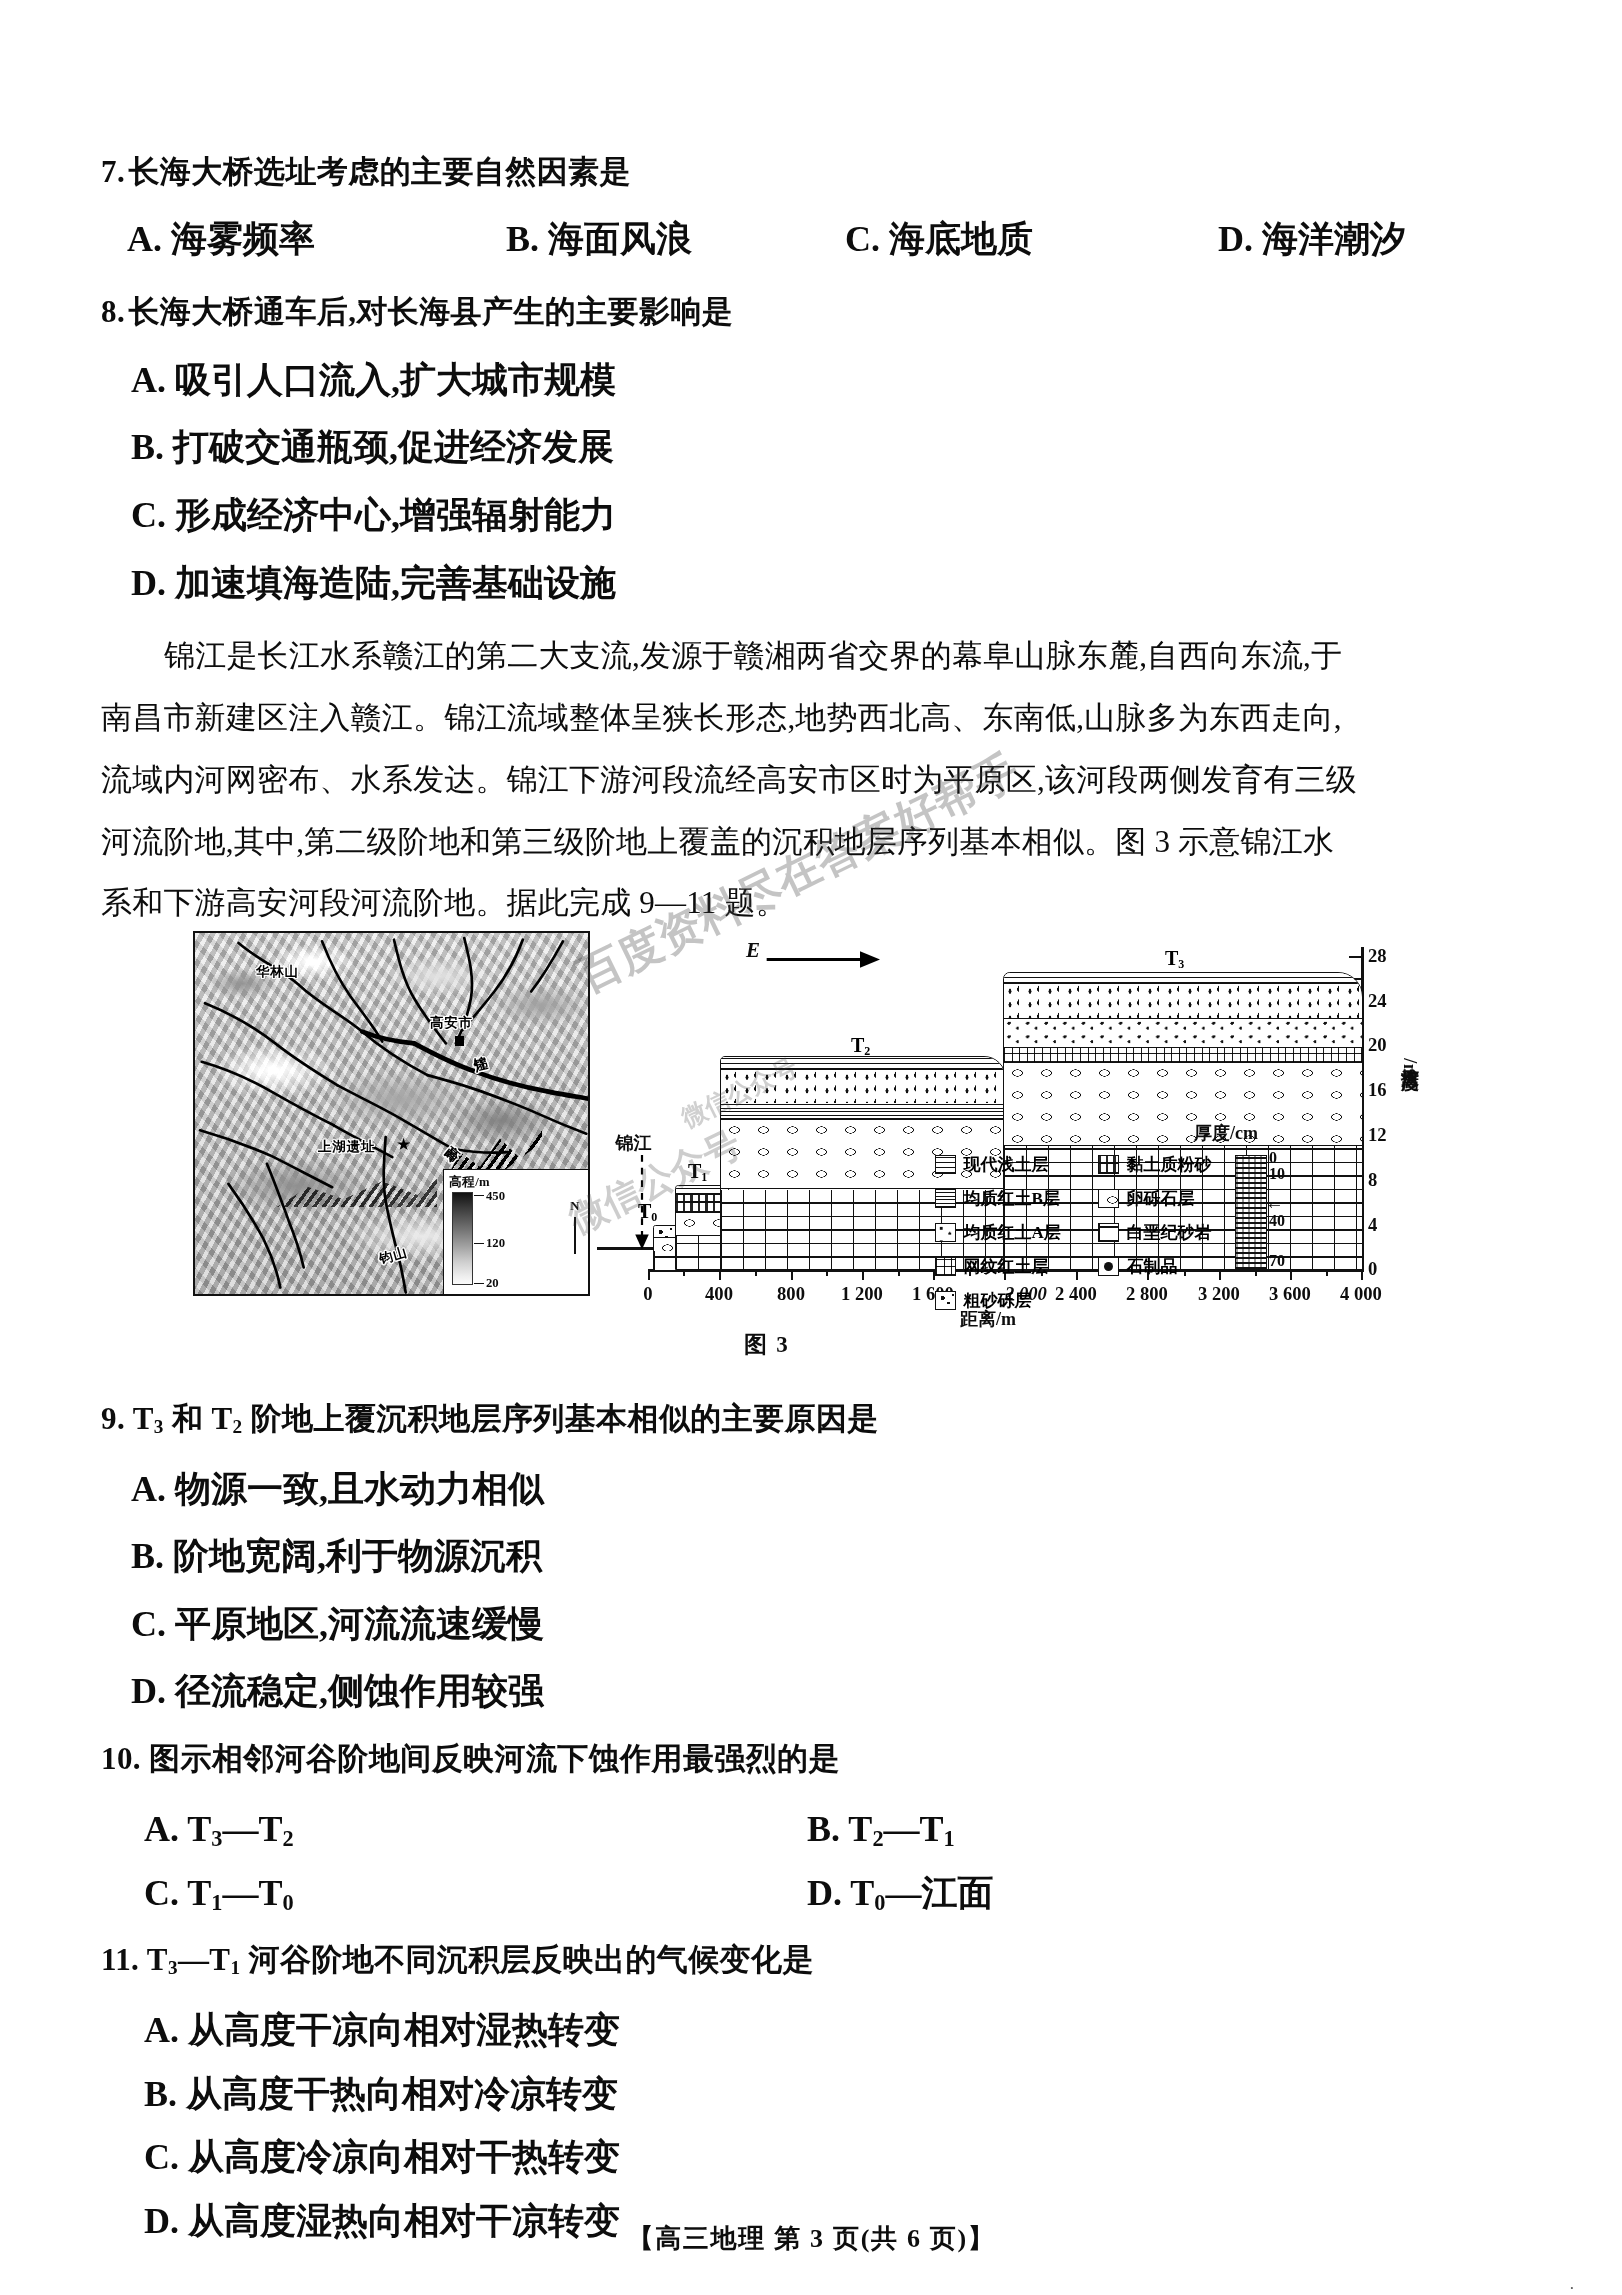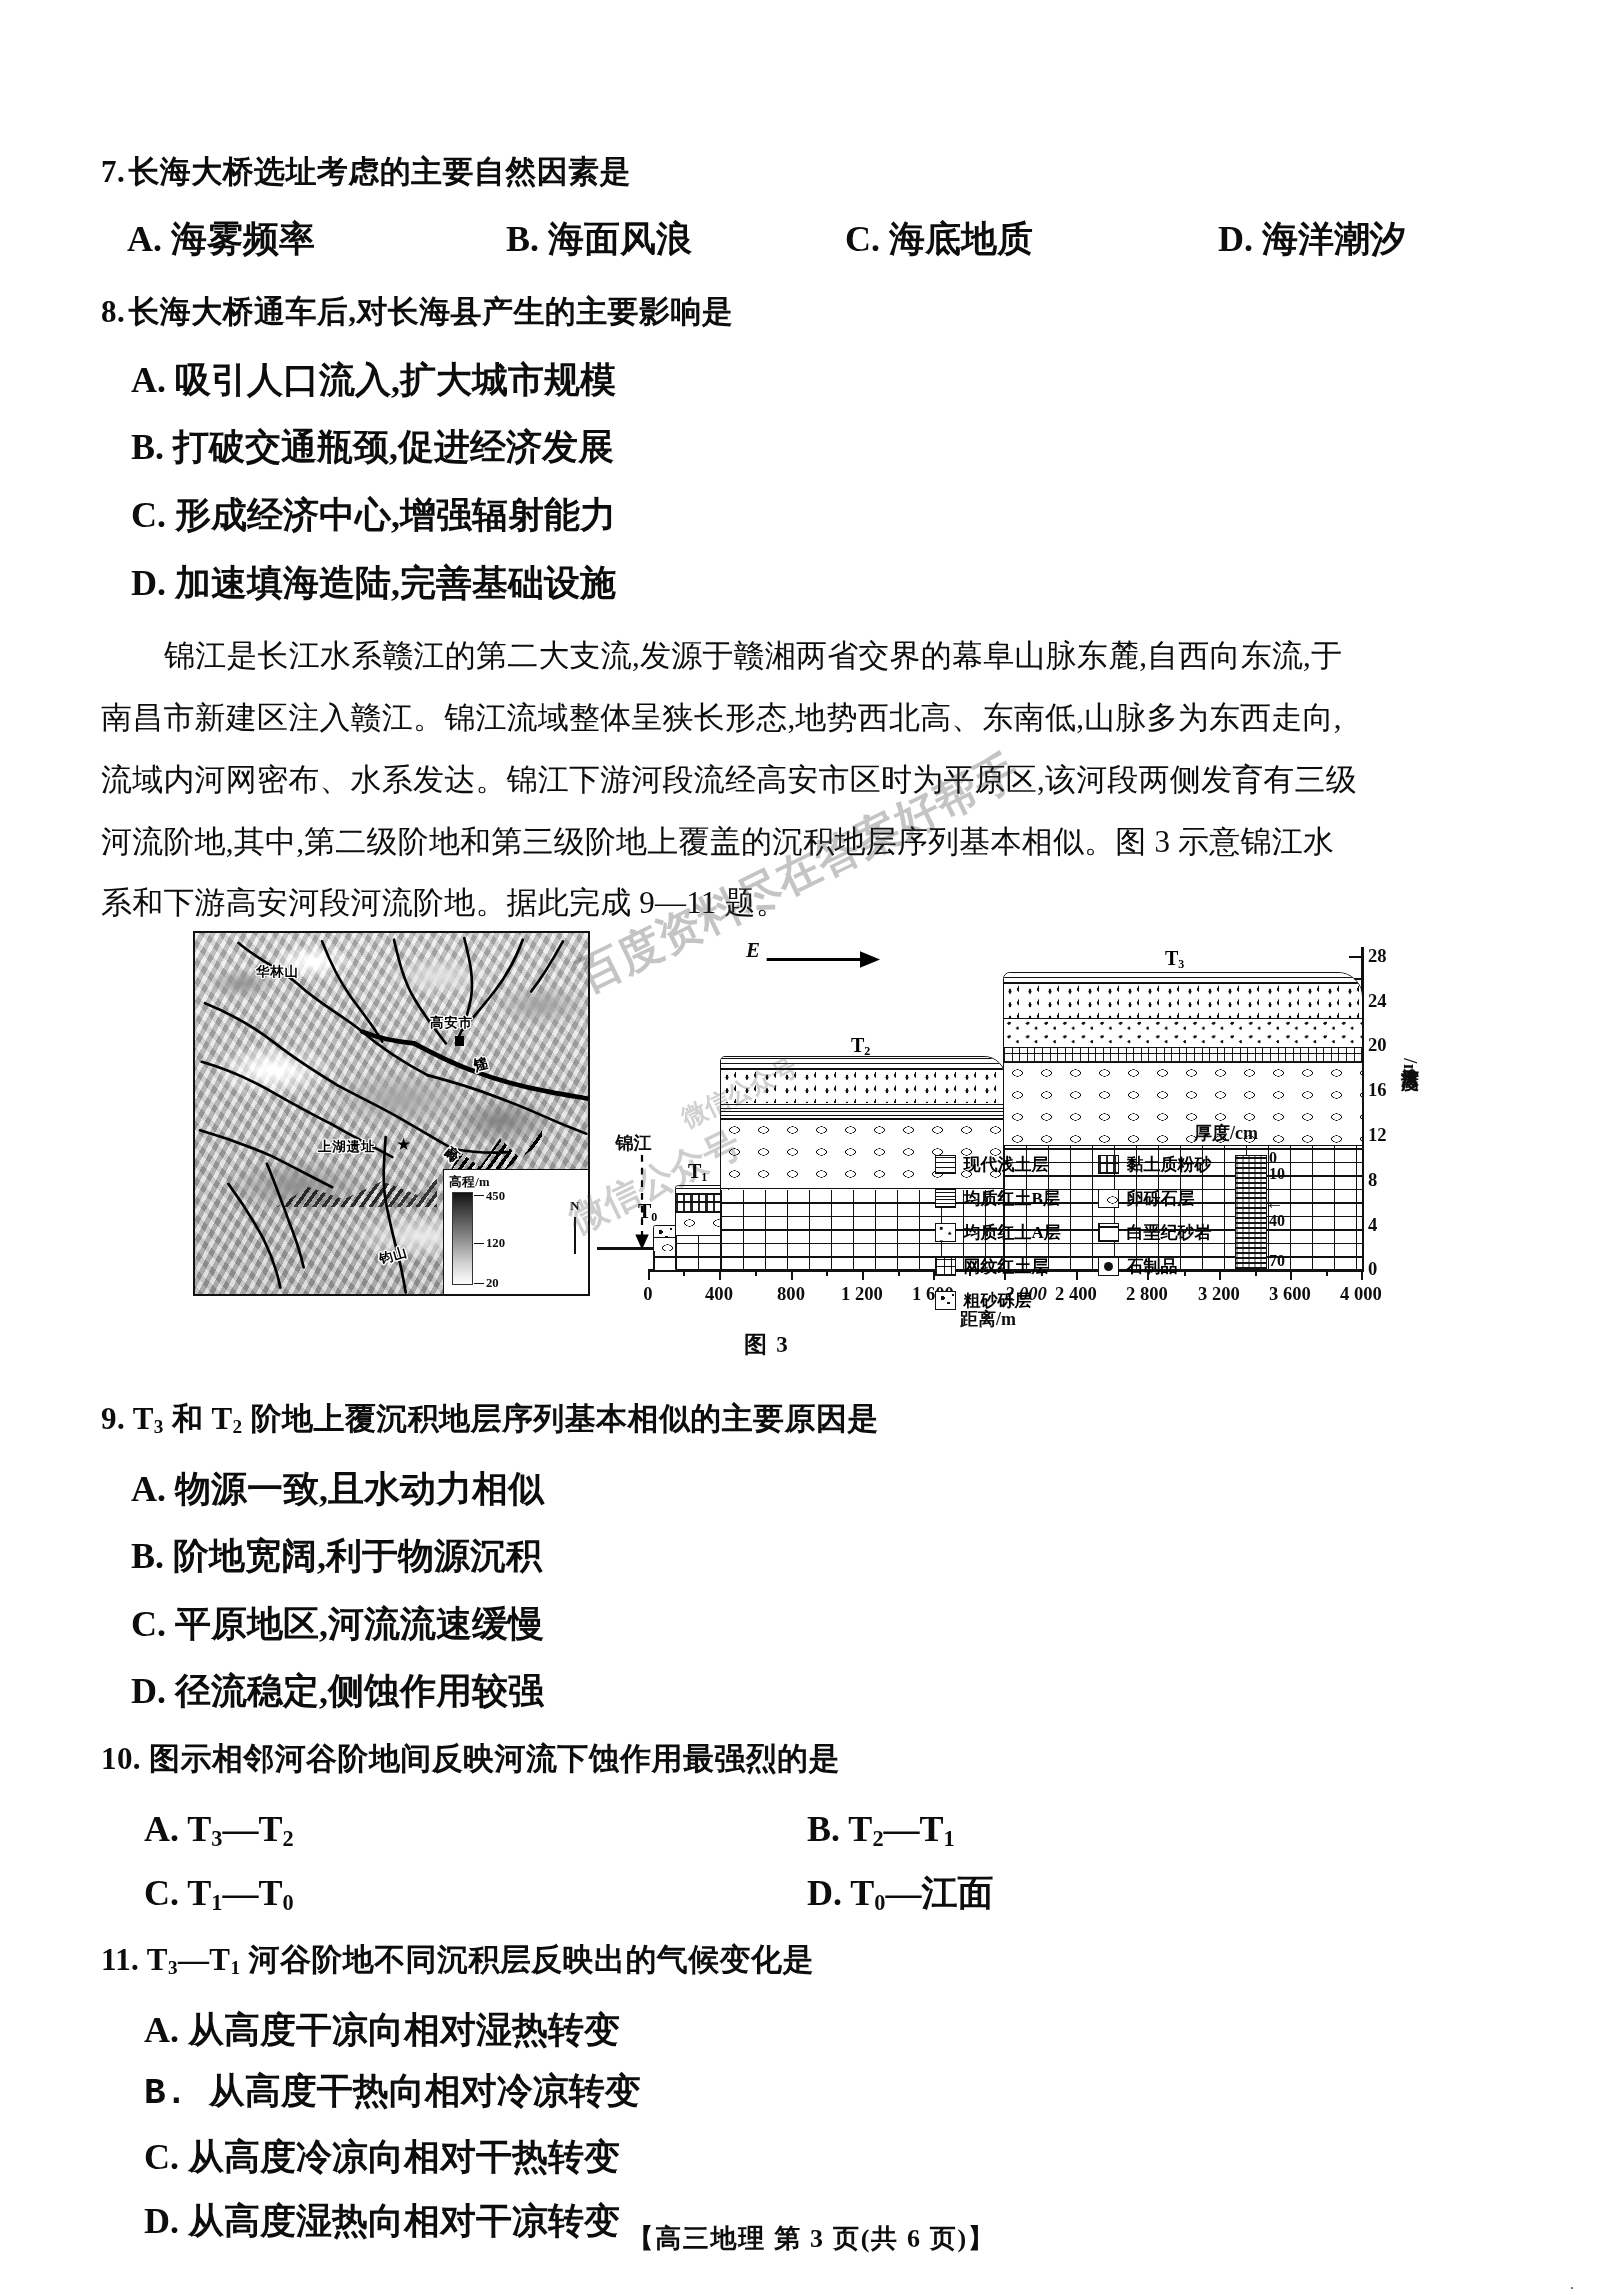--- a/index.html
+++ b/index.html
@@ -562,21 +562,21 @@
   <div style="position:absolute;left:144px;top:1811px;" class="opt">A. T<sub>3</sub>—T<sub>2</sub></div>
   <div style="position:absolute;left:807px;top:1811px;" class="opt">B. T<sub>2</sub>—T<sub>1</sub></div>
   <div style="position:absolute;left:144px;top:1875px;" class="opt">C. T<sub>1</sub>—T<sub>0</sub></div>
   <div style="position:absolute;left:807px;top:1875px;" class="opt">D. T<sub>0</sub>—江面</div>
 
   <div style="position:absolute;left:101px;top:1944px;" class="qline">
     <span>11.</span>
     <span> T<sub>3</sub>—T<sub>1</sub> 河谷阶地不同沉积层反映出的气候变化是</span>
   </div>
   <div style="position:absolute;left:144px;top:2012px;" class="opt">A. 从高度干凉向相对湿热转变</div>
-  <div style="position:absolute;left:144px;top:2076px;font-family:Liberation Mono, monospace;" class="opt">B. 从高度干热向相对冷凉转变</div>
+  <div style="position:absolute;left:144px;top:2076px;" class="opt">B. 从高度干热向相对冷凉转变</div>
   <div style="position:absolute;left:144px;top:2139px;" class="opt">C. 从高度冷凉向相对干热转变</div>
   <div style="position:absolute;left:144px;top:2203px;" class="opt">D. 从高度湿热向相对干凉转变</div>
 
   <div class="wm" style="left:568px;top:953px;font-size:44px;transform:rotate(-26deg);">百度资料尽在答案好帮手</div>
   <div class="wm" style="left:676px;top:1105px;font-size:25px;transform:rotate(-26deg);opacity:.8;">微信公众号</div>
   <div class="wm" style="left:561px;top:1200px;font-size:37px;transform:rotate(-26deg);opacity:.85;">微信公众号</div>
 
   <div id="footer">【高三地理   第 3 页(共 6 页)】</div>
   <div class="dotmark">.</div>
 

